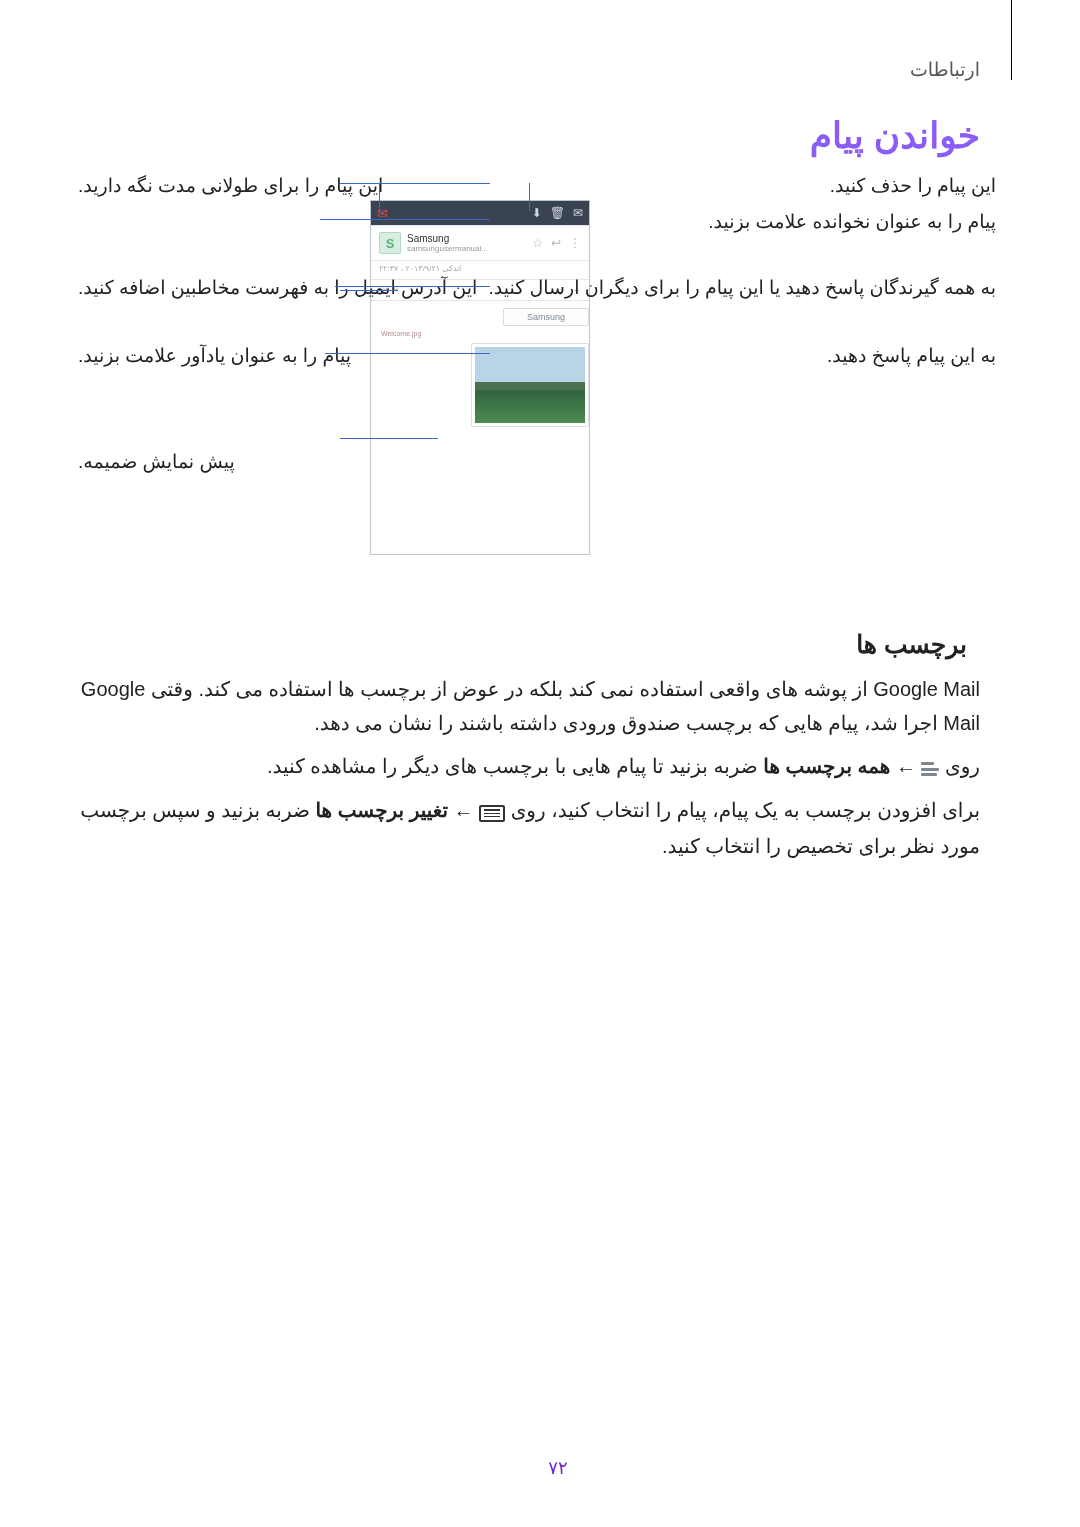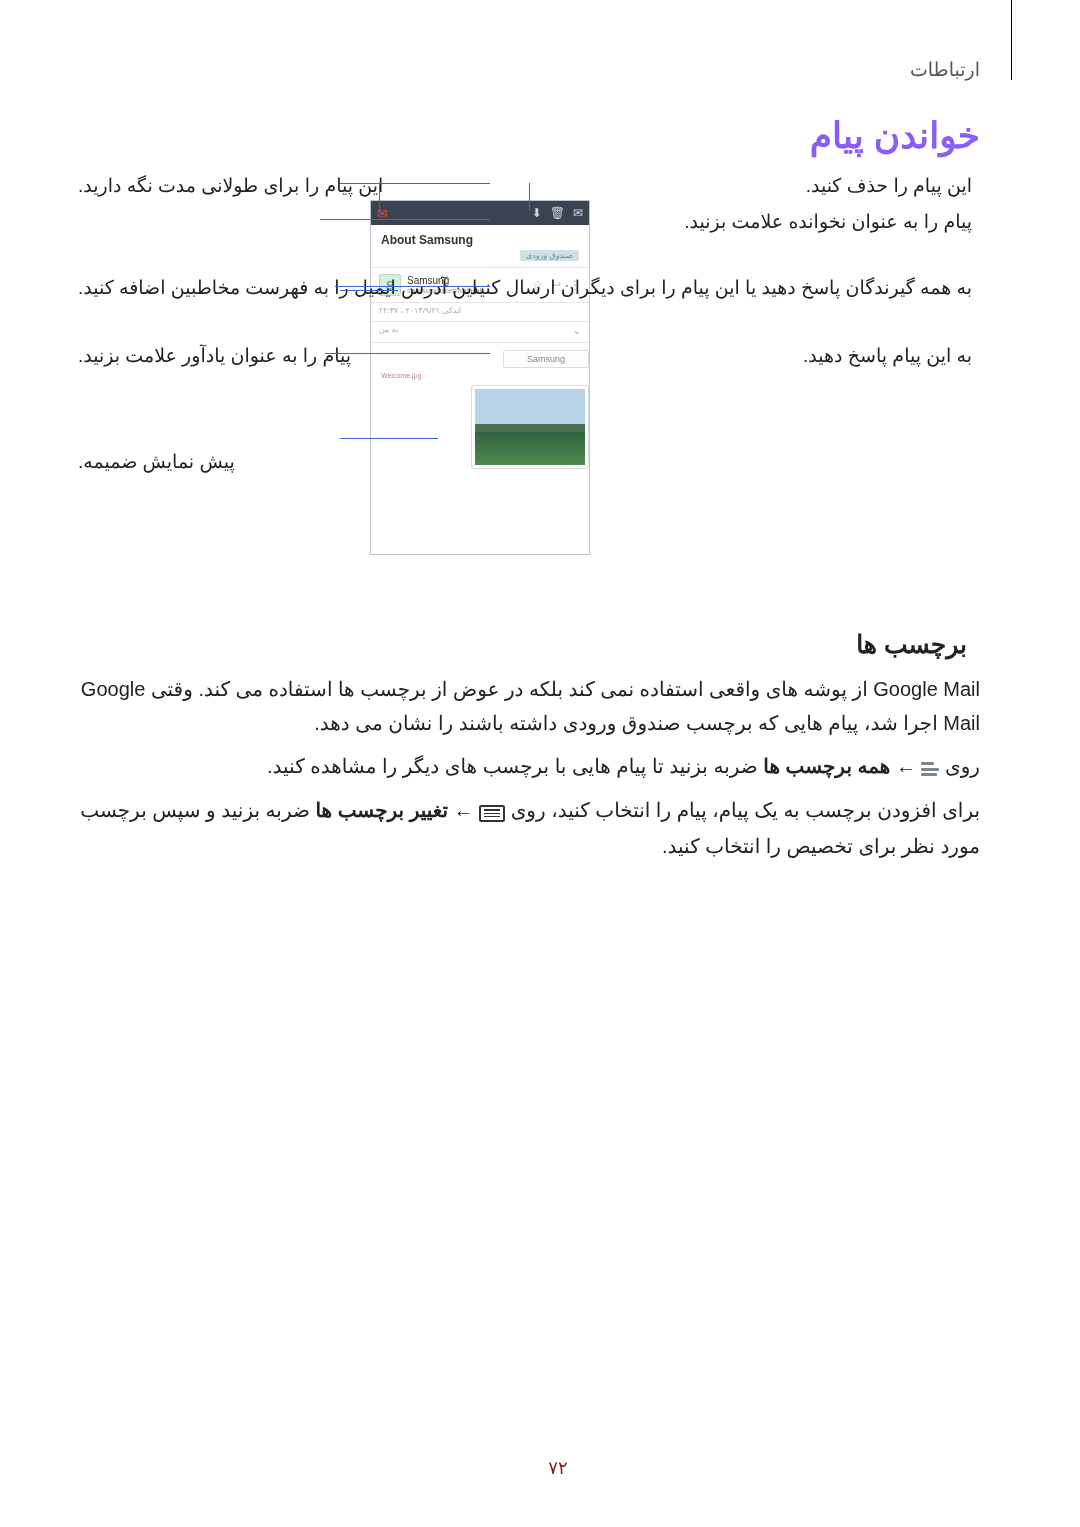--- a/index.html
+++ b/index.html
@@ -138,21 +138,21 @@
     position:absolute; left:0; right:0; top:46%; height:10%;
     background:#4a704f;
   }
   
   .callout {
     position:absolute;
     font-size:19px;
     color:#222;
     line-height:1.45;
   }
-  .callout.right { right:108px; text-align:center; }
+  .callout.right { right:84px; text-align:center; }
   .callout.left { left:78px; text-align:left; }
   .leader {
     position:absolute;
     background:#3d66c9;
     height:1px;
   }
   .leader-v {
     position:absolute;
     background:#3d66c9;
     width:1px;
@@ -192,45 +192,40 @@
     display:inline-flex; flex-direction:column; justify-content:space-evenly;
     padding:1px 3px; vertical-align:middle;
   }
   .icon-listbox span { height:1.6px; background:#333; width:100%; }
   .pagenum {
     position:absolute;
     bottom:48px;
     width:100%;
     text-align:center;
     font-size:18px;
-    color:#7f1d1d;
+    color:#6d28d9;
     padding-left:36px;
   }
 </style>
 </head>
 <body>
 
 <div class="vline"></div>
 <div class="header-text">ارتباطات</div>
 
 <div class="main-title">خواندن پیام</div>
 
 <div class="phone">
   <div class="phone-top">
     <span class="left-icon">✉</span>
     <span class="right-icons">
       <span>⬇</span>
       <span>🗑</span>
       <span class="envelope">✉</span>
     </span>
-  </div>
-  <div class="phone-subject-bar">
-    <div class="subj">About Samsung</div>
-    <span class="label-chip">صندوق ورودی</span>
-    <div style="clear:both"></div>
   </div>
   <div class="sender-row">
     <div class="avatar">S</div>
     <div class="sender-text">
       <div class="sn">Samsung</div>
       <div class="se">samsungusermanual...</div>
     </div>
     <div class="sender-icons">
       <span>☆</span>
       <span>↩</span>

